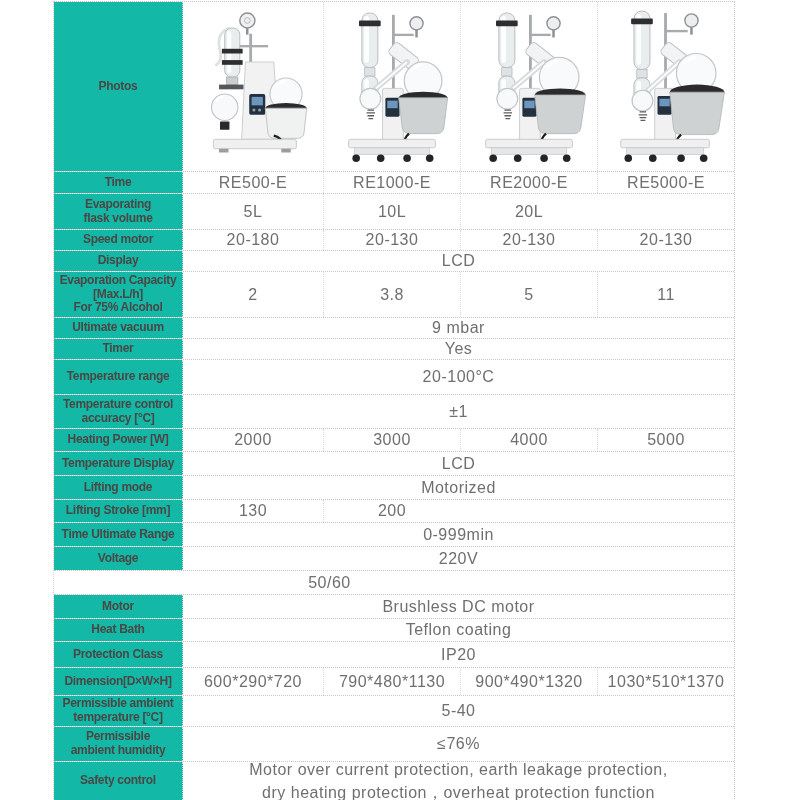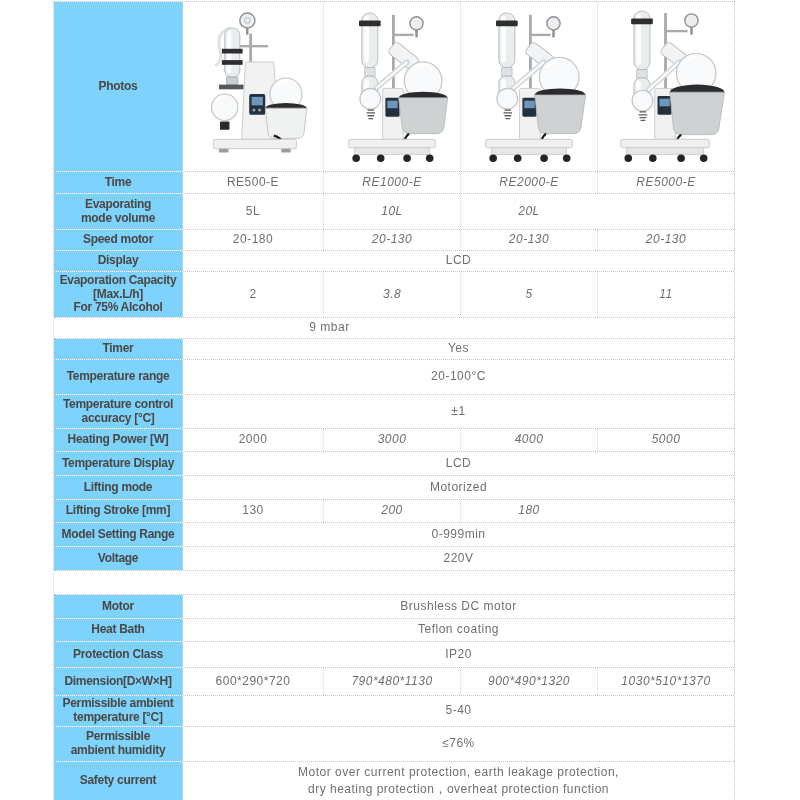--- a/index.html
+++ b/index.html
@@ -4,33 +4,33 @@
 <style>
   html,body{margin:0;padding:0;background:#ffffff;}
   body{width:800px;height:800px;position:relative;font-family:"Liberation Sans",sans-serif;overflow:hidden;}
   .spec-table{
     position:absolute;left:53px;top:1px;width:680px;
     border-top:1px dotted #c7c5c3;border-left:1px dotted #d4d2d0;border-right:1px dotted #c7c5c3;
     box-sizing:content-box;
   }
   .row{display:flex;border-bottom:1px dotted #c7c5c3;box-sizing:border-box;}
   .lab{
-    width:129px;box-sizing:border-box;background:#7dd3fc;
+    width:129px;box-sizing:border-box;background:#14b8a6;
     display:flex;align-items:center;justify-content:center;text-align:center;
     font-weight:bold;font-size:12px;line-height:1.16;color:#4b4744;
     letter-spacing:-0.3px;white-space:pre-line;border-right:1px dotted #d4d2d0;
     padding:1px 2px;
   }
   .val{
     box-sizing:border-box;display:flex;align-items:center;justify-content:center;
-    text-align:center;font-size:12px;color:#6f6f6f;letter-spacing:0.5px;white-space:pre-line;
+    text-align:center;font-size:16px;color:#6f6f6f;letter-spacing:0.5px;white-space:pre-line;
     line-height:1.45;padding:1px 2px;background:#fff;
   }
   .v1{width:140px;}
-  .v2,.v3,.v4{width:137px;border-left:1px dotted #d9d7d5;font-style:italic;}
+  .v2,.v3,.v4{width:137px;border-left:1px dotted #d9d7d5;}
   .v3,.v4{width:137px;}
   .vm{width:551px;}
   .photo-cell{box-sizing:border-box;display:flex;align-items:center;justify-content:center;background:#fff;}
   .p1{width:140px;}
   .p2,.p3,.p4{width:137px;border-left:1px dotted #d9d7d5;}
   .photo-cell svg{width:132px;height:163px;display:block;}
 </style>
 </head>
 <body>
 
@@ -190,21 +190,21 @@
   <div class="row" style="height:22px">
     <div class="lab">Time</div>
     <div class="val v1">RE500-E</div>
     <div class="val v2">RE1000-E</div>
     <div class="val v3">RE2000-E</div>
     <div class="val v4">RE5000-E</div>
   </div>
 
   <div class="row" style="height:36px">
     <div class="lab">Evaporating
-mode volume</div>
+flask volume</div>
     <div class="val v1">5L</div>
     <div class="val v2">10L</div>
     <div class="val v3">20L</div>
   </div>
 
   <div class="row" style="height:21px">
     <div class="lab">Speed motor</div>
     <div class="val v1">20-180</div>
     <div class="val v2">20-130</div>
     <div class="val v3">20-130</div>
@@ -220,20 +220,21 @@
     <div class="lab">Evaporation Capacity
 [Max.L/h]
 For 75% Alcohol</div>
     <div class="val v1">2</div>
     <div class="val v2">3.8</div>
     <div class="val v3">5</div>
     <div class="val v4">11</div>
   </div>
 
   <div class="row" style="height:21px">
+    <div class="lab">Ultimate vacuum</div>
     <div class="val vm">9 mbar</div>
   </div>
 
   <div class="row" style="height:21px">
     <div class="lab">Timer</div>
     <div class="val vm">Yes</div>
   </div>
 
   <div class="row" style="height:35px">
     <div class="lab">Temperature range</div>
@@ -261,34 +262,34 @@
 
   <div class="row" style="height:24px">
     <div class="lab">Lifting mode</div>
     <div class="val vm">Motorized</div>
   </div>
 
   <div class="row" style="height:23px">
     <div class="lab">Lifting Stroke [mm]</div>
     <div class="val v1">130</div>
     <div class="val v2">200</div>
-    <div class="val v3">180</div>
-  </div>
-
-  <div class="row" style="height:24px">
-    <div class="lab">Model Setting Range</div>
+  </div>
+
+  <div class="row" style="height:24px">
+    <div class="lab">Time Ultimate Range</div>
     <div class="val vm">0-999min</div>
   </div>
 
   <div class="row" style="height:24px">
     <div class="lab">Voltage</div>
     <div class="val vm">220V</div>
   </div>
 
   <div class="row" style="height:24px">
+    <div class="val vm">50/60</div>
   </div>
 
   <div class="row" style="height:24px">
     <div class="lab">Motor</div>
     <div class="val vm">Brushless DC motor</div>
   </div>
 
   <div class="row" style="height:23px">
     <div class="lab">Heat Bath</div>
     <div class="val vm">Teflon coating</div>
@@ -313,18 +314,18 @@
     <div class="val vm">5-40</div>
   </div>
 
   <div class="row" style="height:35px">
     <div class="lab">Permissible
 ambient humidity</div>
     <div class="val vm">≤76%</div>
   </div>
 
   <div class="row" style="height:39px;border-bottom:1px dotted #c7c5c3">
-    <div class="lab">Safety current</div>
+    <div class="lab">Safety control</div>
     <div class="val vm">Motor over current protection, earth leakage protection,
 dry heating protection，overheat protection function</div>
   </div>
 
 </div>
 
 </body></html>

